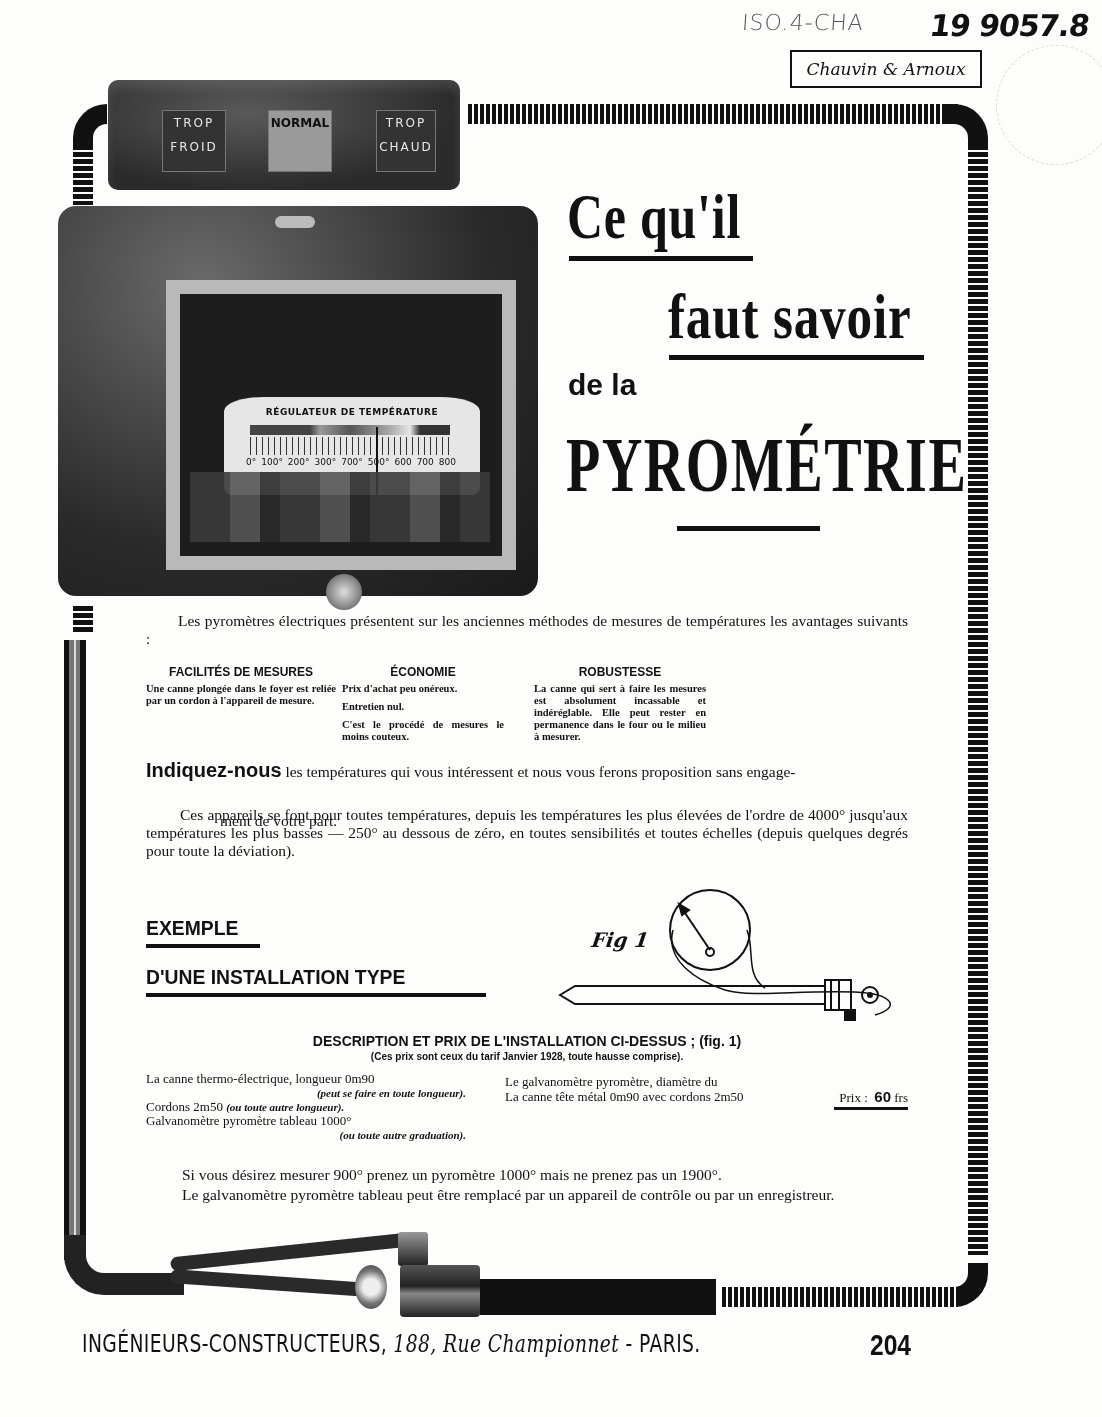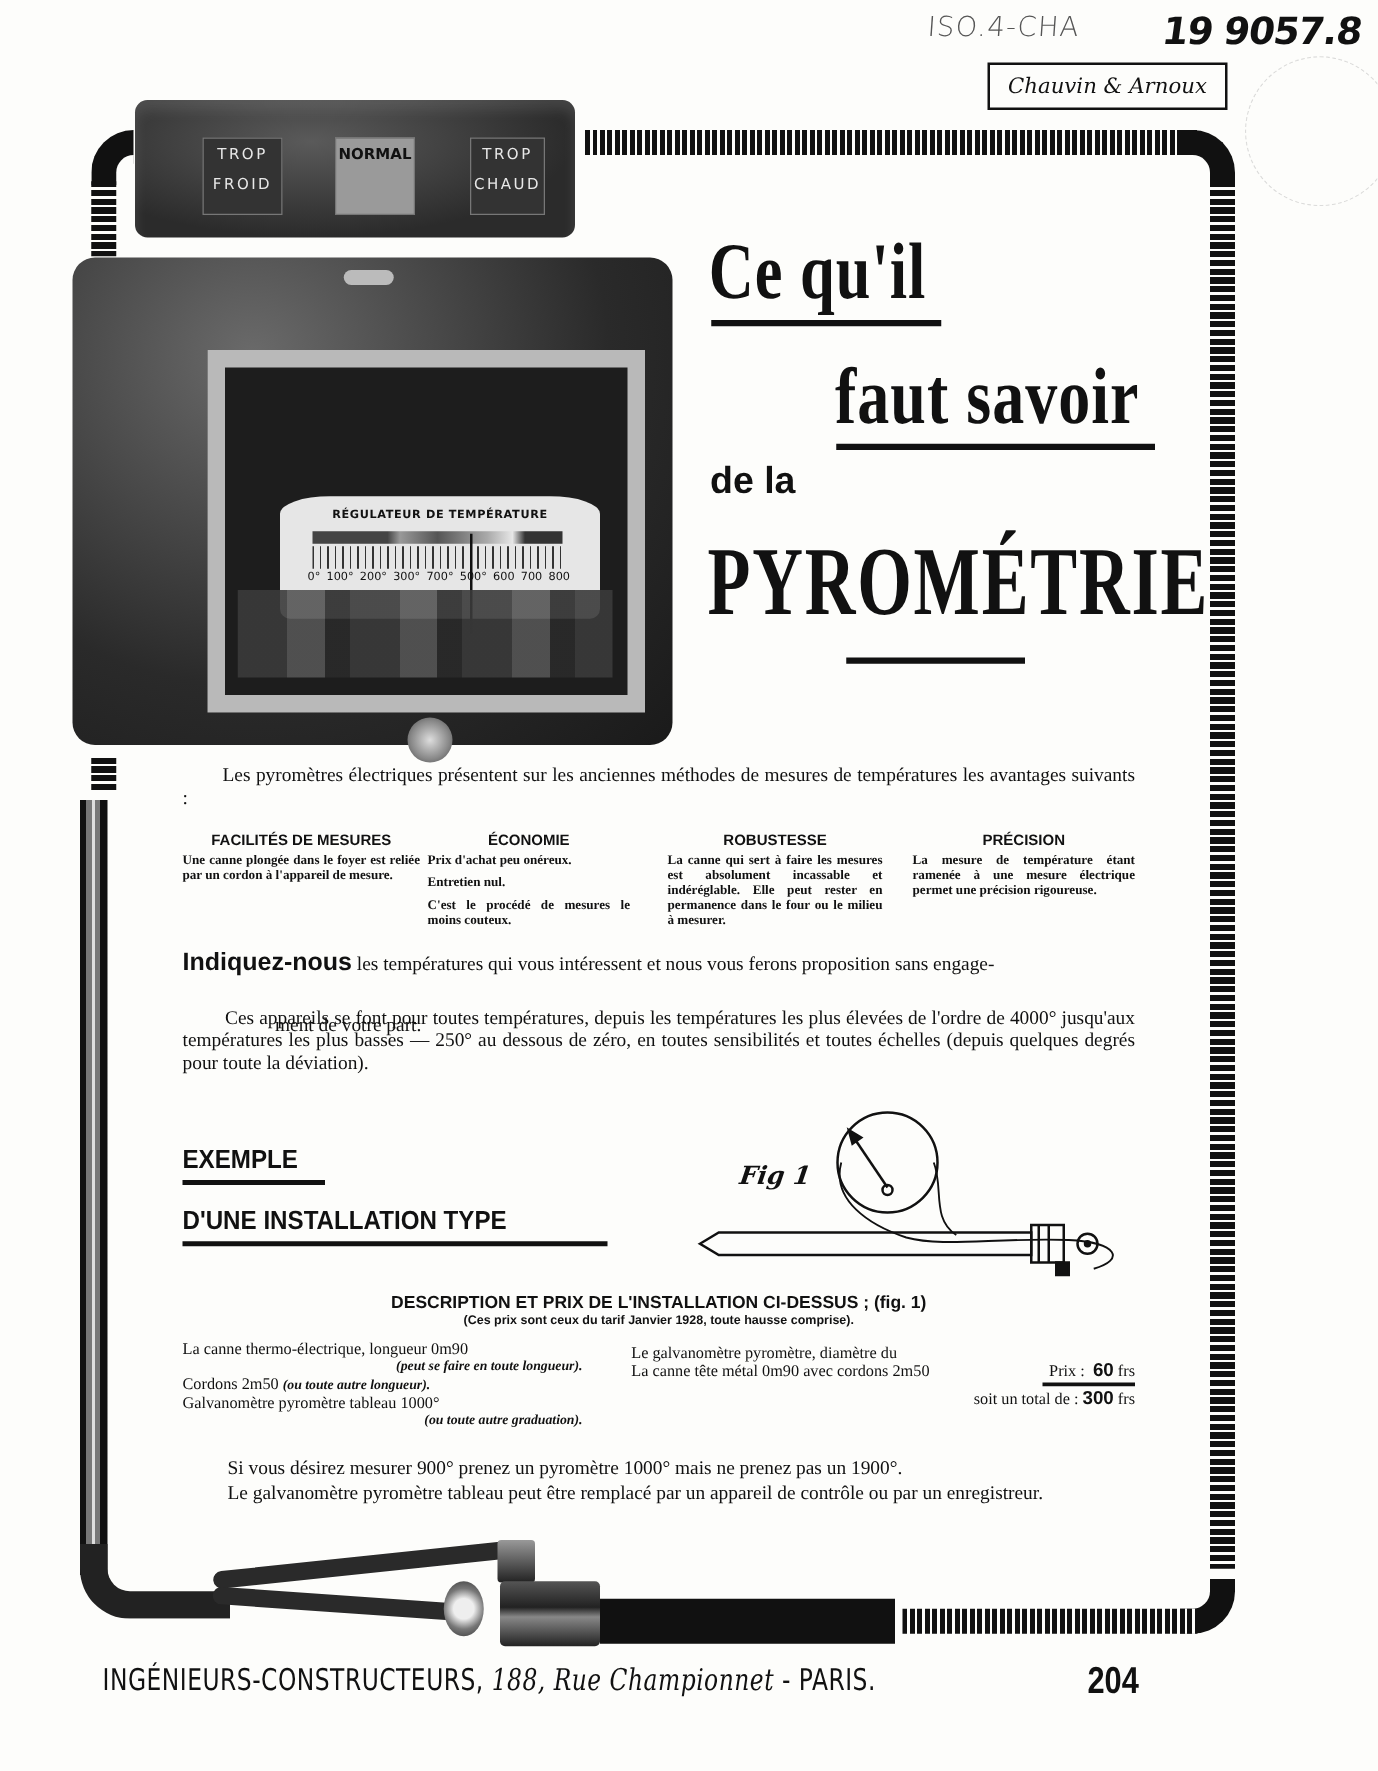--- a/index.html
+++ b/index.html
@@ -202,24 +202,20 @@
   <div class="feat feat-2">
     <h3>ÉCONOMIE</h3>
     <p>Prix d'achat peu onéreux.</p>
     <p>Entretien nul.</p>
     <p>C'est le procédé de mesures le moins couteux.</p>
   </div>
   <div class="feat feat-3">
     <h3>ROBUSTESSE</h3>
     <p>La canne qui sert à faire les mesures est absolument incassable et indéréglable. Elle peut rester en permanence dans le four ou le milieu à mesurer.</p>
   </div>
-  <div class="feat feat-4">
-    <h3>PRÉCISION</h3>
-    <p>La mesure de température étant ramenée à une mesure électrique permet une précision rigoureuse.</p>
-  </div>
 </div>
 
 <p class="abs para-indiquez">
   <span class="lead">Indiquez-nous</span><span> les températures qui vous intéressent et nous vous ferons proposition sans engage-</span>
   <span class="cont">ment de votre part.</span>
 </p>
 
 <p class="abs para-ces">Ces appareils se font pour toutes températures, depuis les températures les plus élevées de l'ordre de 4000° jusqu'aux températures les plus basses — 250° au dessous de zéro, en toutes sensibilités et toutes échelles (depuis quelques degrés pour toute la déviation).</p>
 
 <div class="abs exemple-1">EXEMPLE</div>
@@ -257,23 +253,20 @@
   <span class="note">(ou toute autre graduation).</span>
 </div>
 
 <div class="abs desc-right">
   <div>Le galvanomètre pyromètre, diamètre du</div>
   <div class="price-row">
     <span>La canne tête métal 0m90 avec cordons 2m50</span>
     <span><span>Prix :</span> &nbsp;<span class="amount">60</span> <span class="unit">frs</span></span>
   </div>
   <div class="total-rule"></div>
-  <div class="price-row" style="justify-content:flex-end">
-    <span><span>soit un total de :</span> <span class="amount">300</span> <span class="unit">frs</span></span>
-  </div>
 </div>
 
 <p class="abs para-si">Si vous désirez mesurer 900° prenez un pyromètre 1000° mais ne prenez pas un 1900°.</p>
 <p class="abs para-galv">Le galvanomètre pyromètre tableau peut être remplacé par un appareil de contrôle ou par un enregistreur.</p>
 
 <div class="abs footer-left">
   <span>INGÉNIEURS-CONSTRUCTEURS, </span><i>188, Rue Championnet</i><span> - PARIS.</span>
 </div>
 <div class="abs footer-page">204</div>
 

